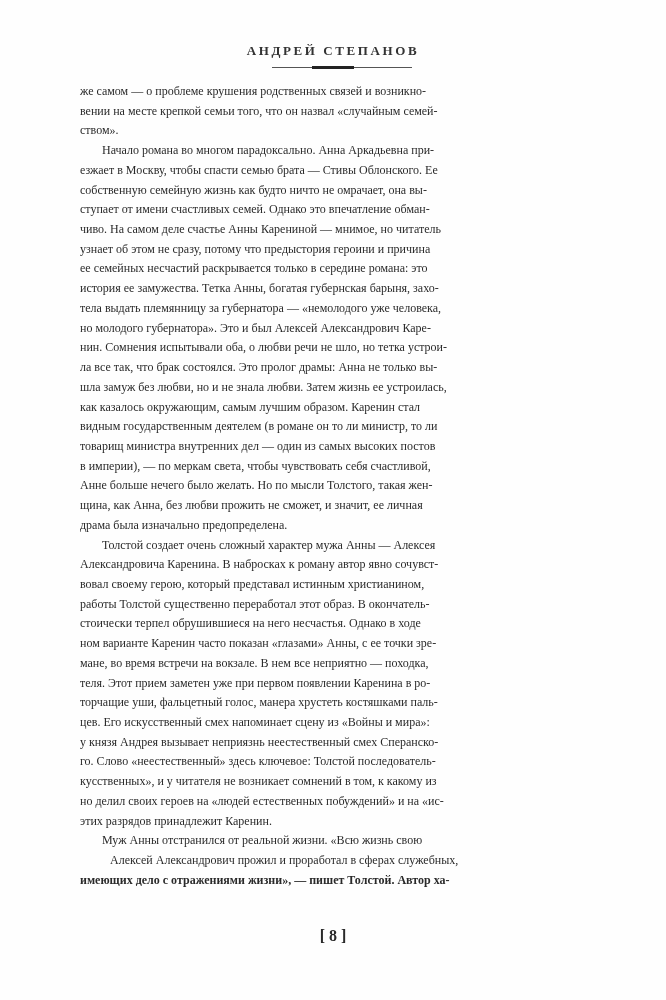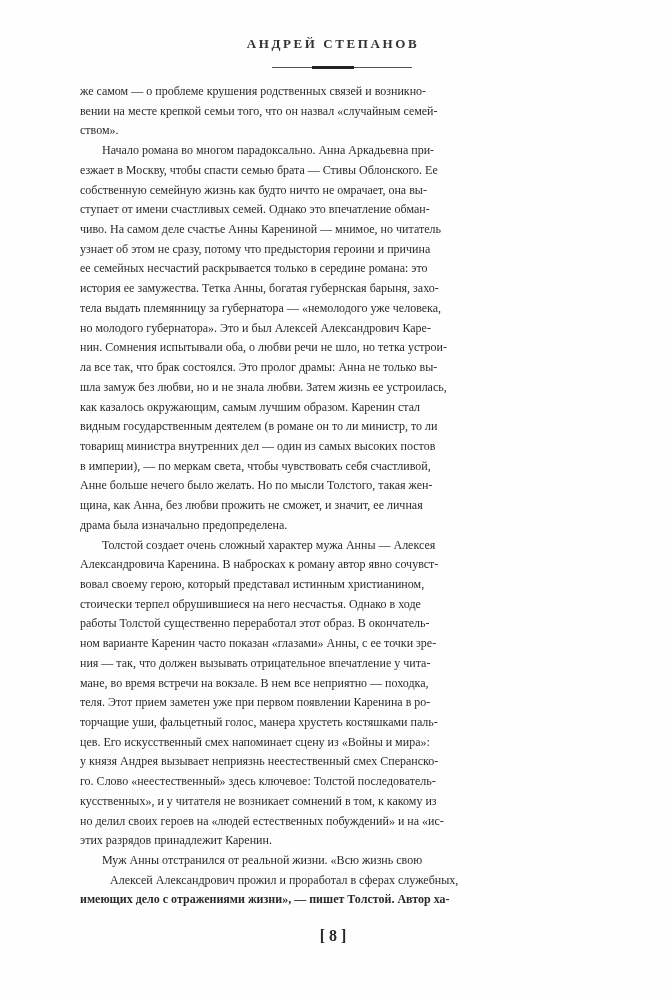--- a/index.html
+++ b/index.html
@@ -10,21 +10,21 @@
     }
     .page {
       position: relative;
       width: 666px; height: 1000px;
       background: #fefefe;
       color: #2a2a2a;
       font-family: "Liberation Serif", "DejaVu Serif", serif;
     }
     .running-head {
       position: absolute;
-      top: 36px; left: 0; width: 666px;
+      top: 43px; left: 0; width: 666px;
       text-align: center;
       font-size: 13px;
       font-weight: bold;
       letter-spacing: 2.6px;
       color: #333;
     }
     .head-rule {
       position: absolute;
       top: 67px; left: 272px;
       width: 140px; height: 1px;
@@ -96,24 +96,23 @@
       <span class="line" style="white-space: nowrap; word-spacing: 0px; text-align-last: left;">как казалось окружающим, самым лучшим образом. Каренин стал</span>
       <span class="line" style="white-space: nowrap; word-spacing: 0px; text-align-last: left;">видным государственным деятелем (в романе он то ли министр, то ли</span>
       <span class="line" style="white-space: nowrap; word-spacing: 0px; text-align-last: left;">товарищ министра внутренних дел — один из самых высоких постов</span>
       <span class="line" style="white-space: nowrap; word-spacing: 0px; text-align-last: left;">в империи), — по меркам света, чтобы чувствовать себя счастливой,</span>
       <span class="line" style="white-space: nowrap; word-spacing: 0px; text-align-last: left;">Анне больше нечего было желать. Но по мысли Толстого, такая жен-</span>
       <span class="line" style="white-space: nowrap; word-spacing: 0px; text-align-last: left;">щина, как Анна, без любви прожить не сможет, и значит, ее личная</span>
       <span class="line last">драма была изначально предопределена.</span>
       <span class="line indent" style="white-space: nowrap; word-spacing: 0px; text-align-last: left;">Толстой создает очень сложный характер мужа Анны — Алексея</span>
       <span class="line" style="white-space: nowrap; word-spacing: 0px; text-align-last: left;">Александровича Каренина. В набросках к роману автор явно сочувст-</span>
       <span class="line" style="white-space: nowrap; word-spacing: 0px; text-align-last: left;">вовал своему герою, который представал истинным христианином,</span>
+      <span class="line" style="white-space: nowrap; word-spacing: 0px; text-align-last: left;">работы Толстой существенно переработал этот образ. В окончатель-</span>
       <span class="line" style="white-space: nowrap; word-spacing: 0px; text-align-last: left;">стоически терпел обрушившиеся на него несчастья. Однако в ходе</span>
-      <span class="line" style="white-space: nowrap; word-spacing: 0px; text-align-last: left;">работы Толстой существенно переработал этот образ. В окончатель-</span>
       <span class="line" style="white-space: nowrap; word-spacing: 0px; text-align-last: left;">ном варианте Каренин часто показан «глазами» Анны, с ее точки зре-</span>
-      <span class="line" style="white-space: nowrap; word-spacing: 0px; text-align-last: left;">ния — так, что должен вызывать отрицательное впечатление у чита-</span>
       <span class="line" style="white-space: nowrap; word-spacing: 0px; text-align-last: left;">мане, во время встречи на вокзале. В нем все неприятно — походка,</span>
       <span class="line" style="white-space: nowrap; word-spacing: 0px; text-align-last: left;">теля. Этот прием заметен уже при первом появлении Каренина в ро-</span>
       <span class="line" style="white-space: nowrap; word-spacing: 0px; text-align-last: left;">торчащие уши, фальцетный голос, манера хрустеть костяшками паль-</span>
       <span class="line" style="white-space: nowrap; word-spacing: 0px; text-align-last: left;">цев. Его искусственный смех напоминает сцену из «Войны и мира»:</span>
       <span class="line" style="white-space: nowrap; word-spacing: 0px; text-align-last: left;">у князя Андрея вызывает неприязнь неестественный смех Сперанско-</span>
       <span class="line" style="white-space: nowrap; word-spacing: 0px; text-align-last: left;">го. Слово «неестественный» здесь ключевое: Толстой последователь-</span>
       <span class="line" style="white-space: nowrap; word-spacing: 0px; text-align-last: left;">кусственных», и у читателя не возникает сомнений в том, к какому из</span>
       <span class="line" style="white-space: nowrap; word-spacing: 0px; text-align-last: left;">но делил своих героев на «людей естественных побуждений» и на «ис-</span>
       <span class="line last">этих разрядов принадлежит Каренин.</span>
       <span class="line indent" style="white-space: nowrap; word-spacing: 0px; text-align-last: left;">Муж Анны отстранился от реальной жизни. «Всю жизнь свою</span>

